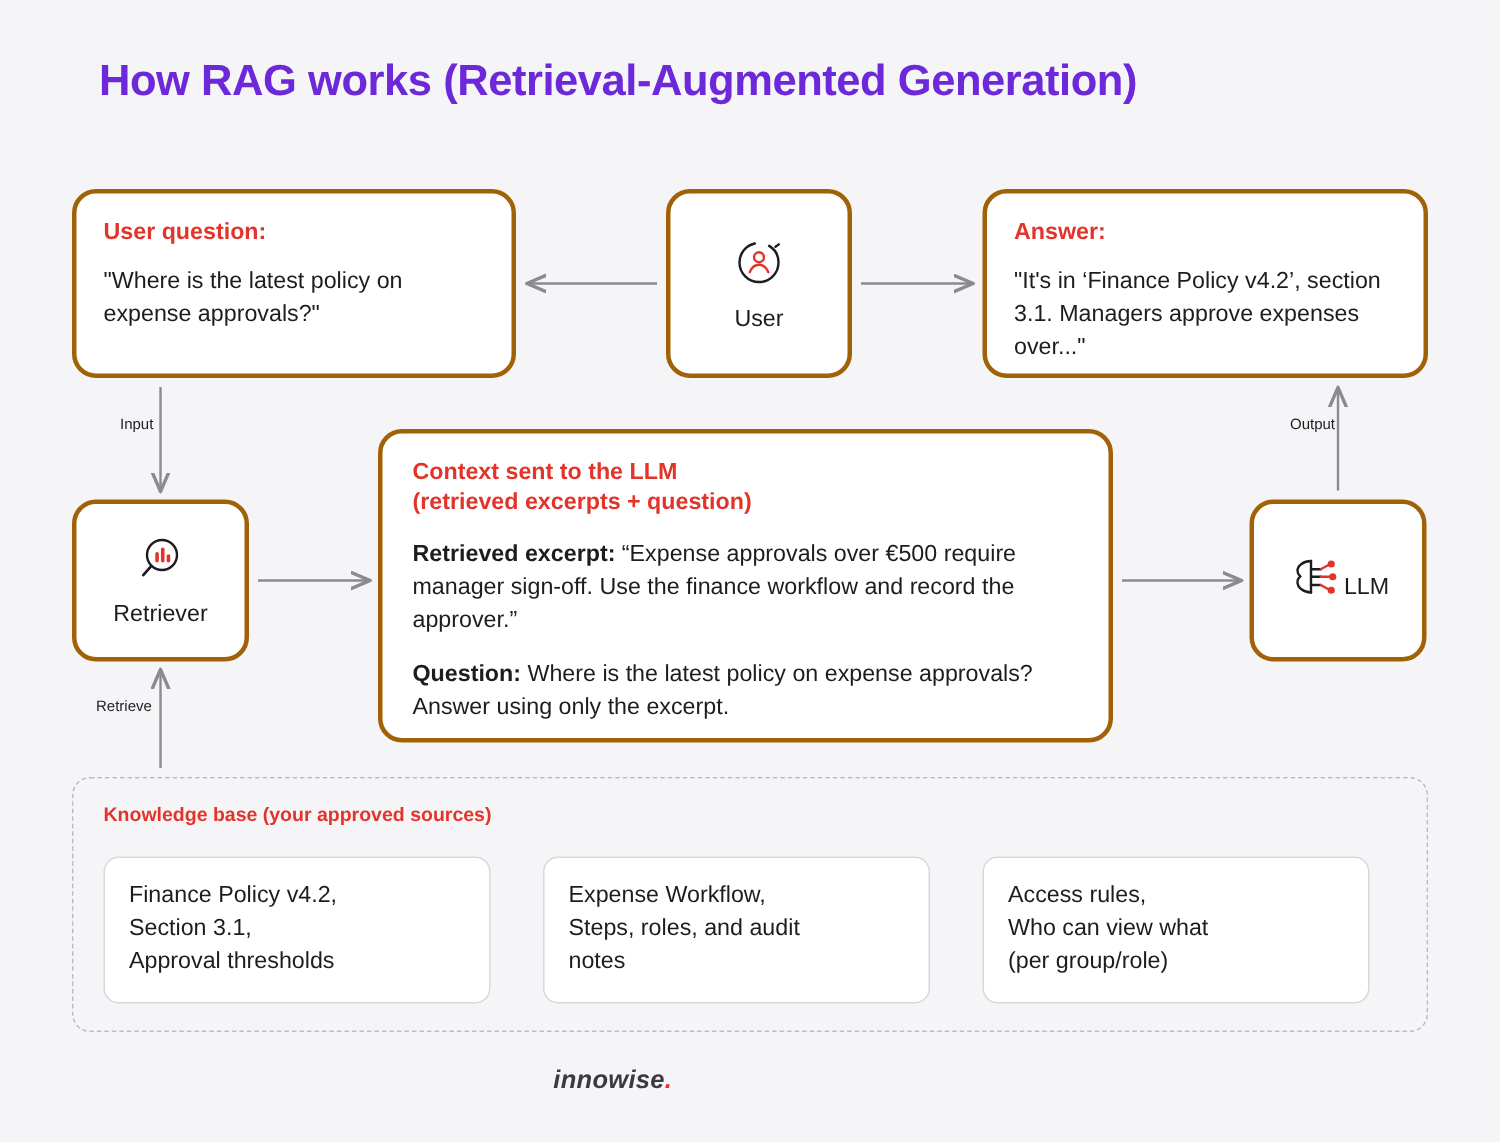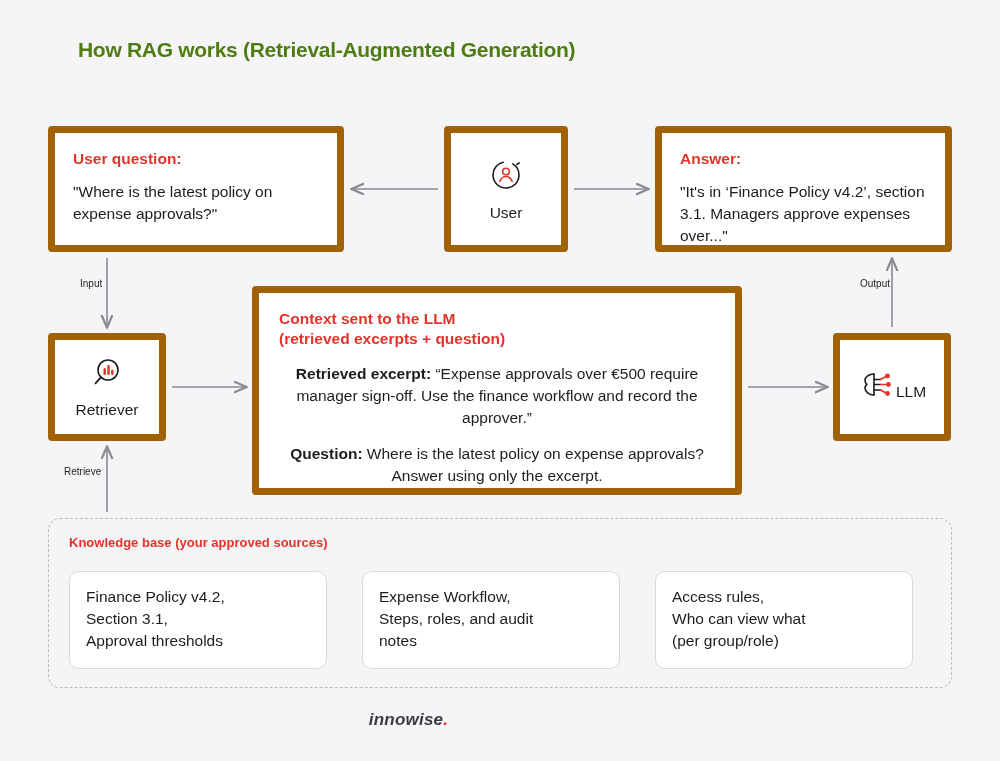--- a/index.html
+++ b/index.html
@@ -15,32 +15,32 @@
     position: relative;
     overflow: hidden;
   }
   .canvas {
     position: relative;
     width: 1000px;
     height: 761px;
   }
   .title {
     position: absolute;
-    left: 78px;
+    left: 66px;
     top: 38px;
-    font-size: 21px;
+    font-size: 29px;
     font-weight: bold;
     letter-spacing: -0.3px;
-    color: #4d7c0f;
+    color: #6d28d9;
   }
   .card {
     position: absolute;
     background: #ffffff;
-    border: 7px solid #a16207;
-    border-radius: 4px;
+    border: 3px solid #a16207;
+    border-radius: 16px;
     box-sizing: border-box;
   }
   .card-label-red {
     color: #e2342a;
     font-weight: bold;
     font-size: 15.5px;
     line-height: 1.28;
   }
   .card-text {
     font-size: 15.5px;
@@ -79,21 +79,21 @@
     display: flex; flex-direction: column;
     align-items: center; justify-content: center;
   }
 
   
   #context {
     left: 252px; top: 286px; width: 490px; height: 209px;
     padding: 16px 20px;
   }
   #context .ctx-body { margin-top: 14px; }
-  #context .ctx-body p { margin: 12px 0 14px 0; text-align: center; }
+  #context .ctx-body p { margin: 12px 0 14px 0; }
   #context .ctx-body p:last-child { margin-bottom: 0; }
   .bold-lead { font-weight: bold; }
 
   
   #llm-node {
     left: 833px; top: 333px; width: 118px; height: 108px;
     display: flex; flex-direction: row;
     align-items: center; justify-content: center;
   }
 

